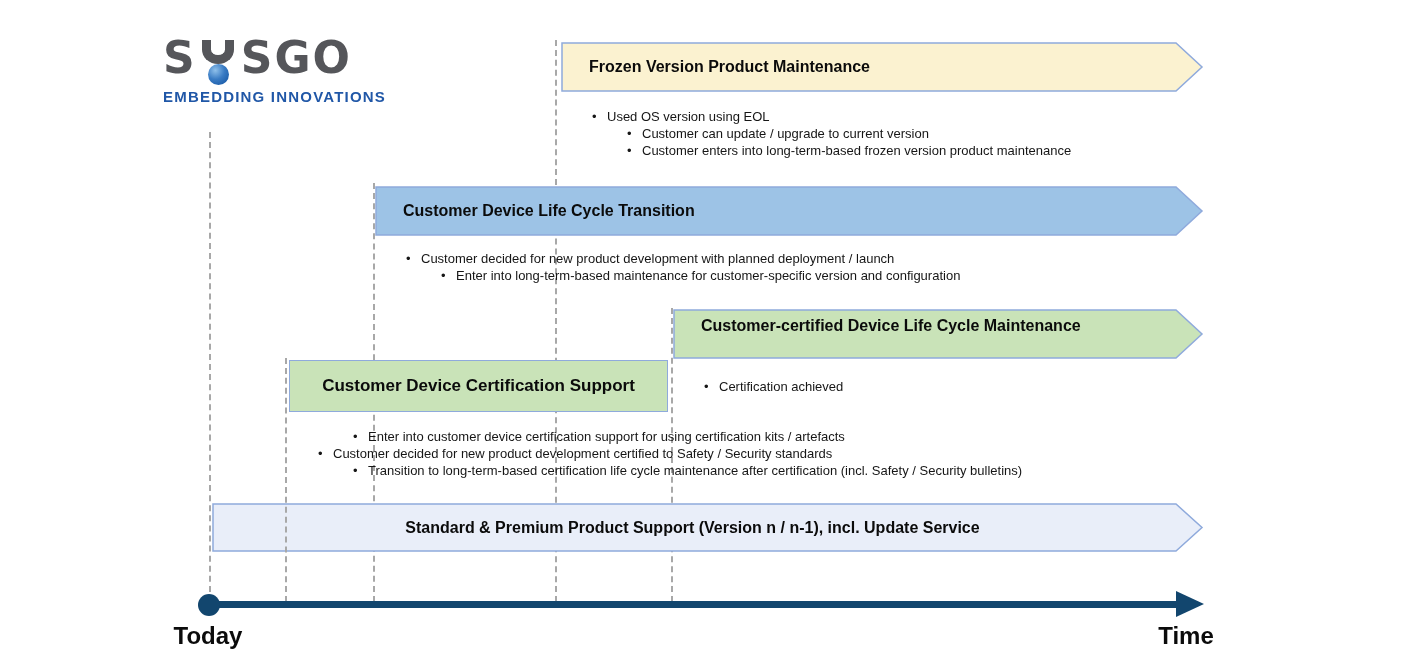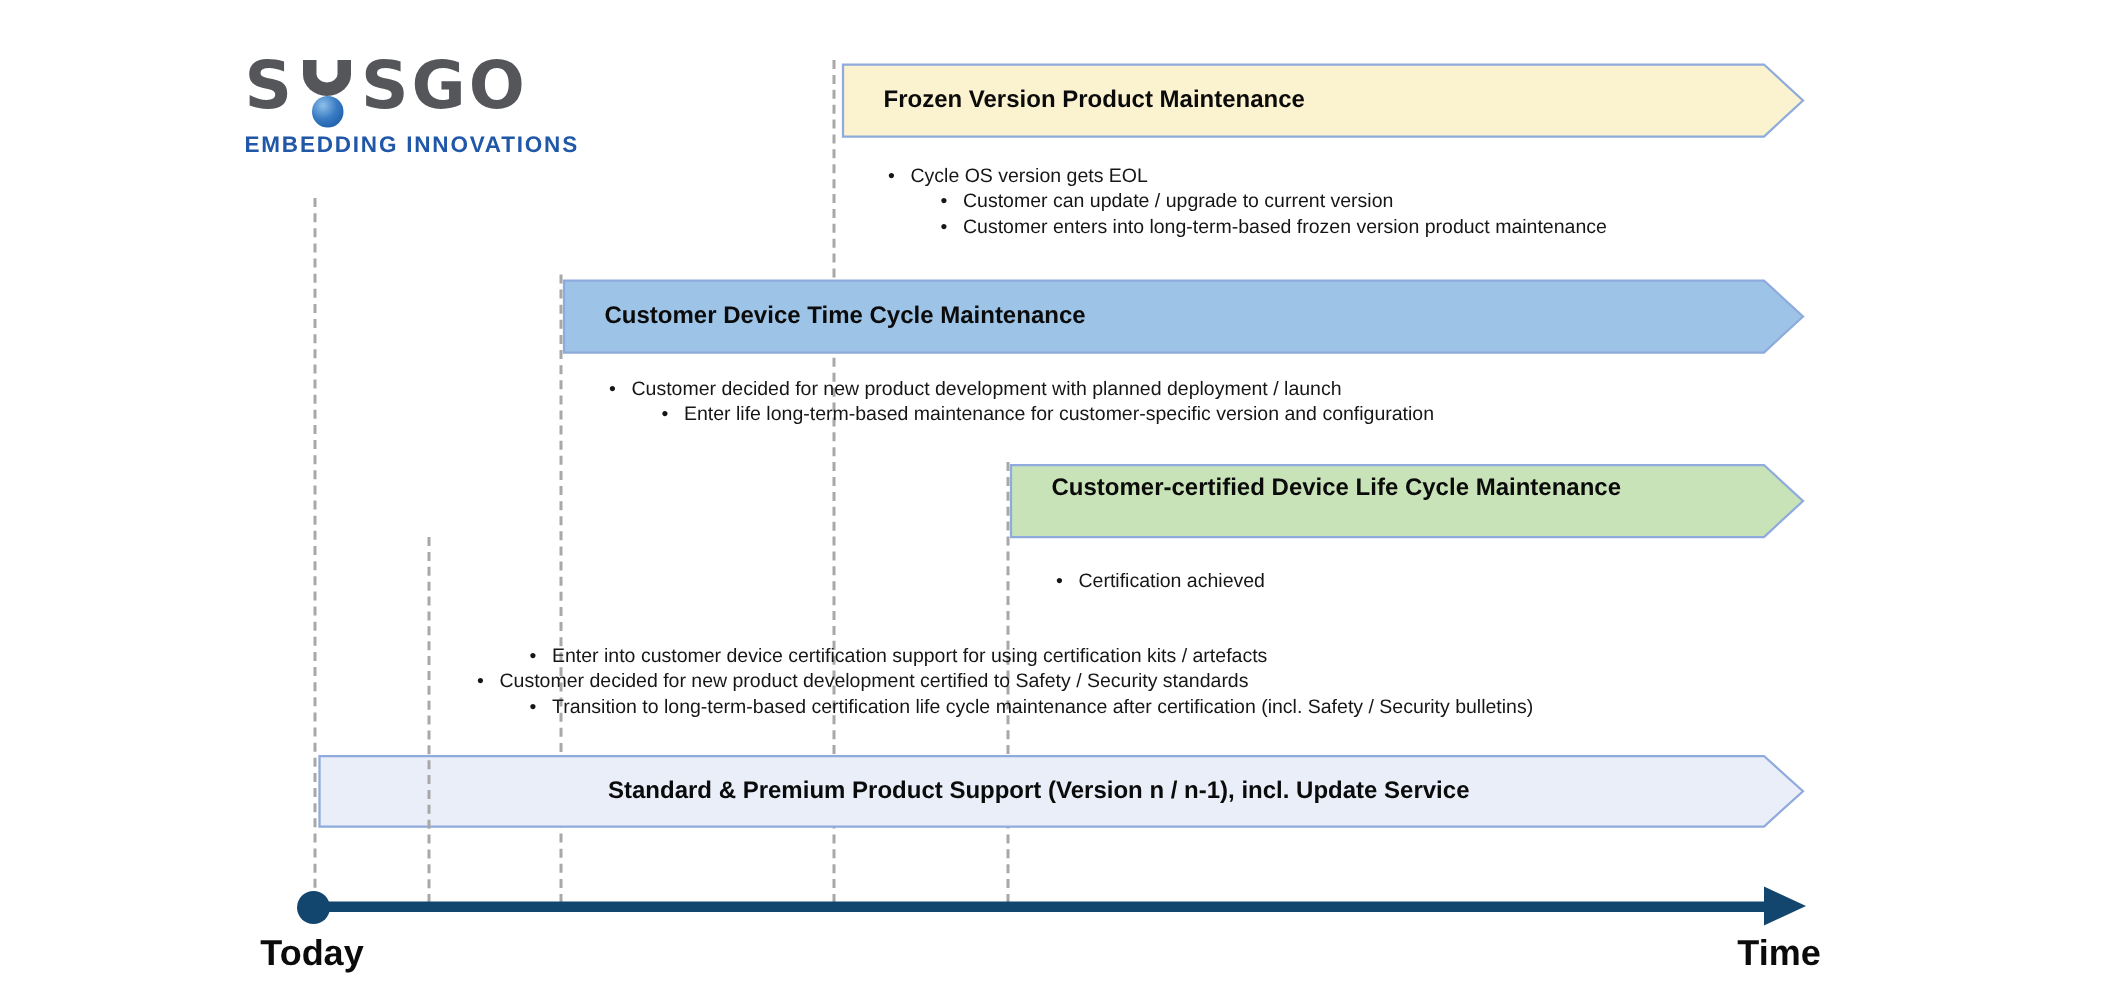--- a/index.html
+++ b/index.html
@@ -75,62 +75,65 @@
 
   <div class="banner" style="left:561px;top:42px;width:642px;height:50px;">
     <svg width="642" height="50" viewBox="0 0 642 50">
       <polygon points="1,1 615,1 641,25 615,49 1,49" stroke="#8FAADC" stroke-width="1.5" fill="#FBF2D0"></polygon>
     </svg>
     <div class="title left">Frozen Version Product Maintenance</div>
   </div>
   <div class="notes" style="left:592px;top:108px;">
     <div class="b l1">
         <span class="bdot"></span>
-        <span>Cycle OS version gets EOL</span>
+        <span>Used OS version using EOL</span>
       </div>
     <div class="b l2">
         <span class="bdot"></span>
         <span>Customer can update / upgrade to current version</span>
       </div>
     <div class="b l2">
         <span class="bdot"></span>
         <span>Customer enters into long-term-based frozen version product maintenance</span>
       </div>
   </div>
 
   <div class="banner" style="left:375px;top:186px;width:828px;height:50px;">
     <svg width="828" height="50" viewBox="0 0 828 50">
       <polygon points="1,1 801,1 827,25 801,49 1,49" stroke="#8FAADC" stroke-width="1.5" fill="#9DC3E6"></polygon>
     </svg>
-    <div class="title left">Customer Device Time Cycle Maintenance</div>
+    <div class="title left">Customer Device Life Cycle Transition</div>
   </div>
   <div class="notes" style="left:406px;top:250px;">
     <div class="b l1">
         <span class="bdot"></span>
         <span>Customer decided for new product development with planned deployment / launch</span>
       </div>
     <div class="b l2">
         <span class="bdot"></span>
-        <span>Enter life long-term-based maintenance for customer-specific version and configuration</span>
+        <span>Enter into long-term-based maintenance for customer-specific version and configuration</span>
       </div>
   </div>
 
   <div class="banner" style="left:673px;top:309px;width:530px;height:34px;">
     <svg width="530" height="50" viewBox="0 0 530 50">
       <polygon points="1,1 503,1 529,25 503,49 1,49" stroke="#8FAADC" stroke-width="1.5" fill="#C9E3B8"></polygon>
     </svg>
     <div class="title left">Customer-certified Device Life Cycle Maintenance</div>
   </div>
   <div class="notes" style="left:704px;top:378px;">
     <div class="b l1">
         <span class="bdot"></span>
         <span>Certification achieved</span>
       </div>
   </div>
 
+  <div class="simple-box" style="left:289px;top:360px;width:379px;height:52px;">
+    <span>Customer Device Certification Support</span>
+  </div>
   <div class="notes" style="left:318px;top:428px;">
     <div class="b l2">
         <span class="bdot"></span>
         <span>Enter into customer device certification support for using certification kits / artefacts</span>
       </div>
     <div class="b l1">
         <span class="bdot"></span>
         <span>Customer decided for new product development certified to Safety / Security standards</span>
       </div>
     <div class="b l2">

